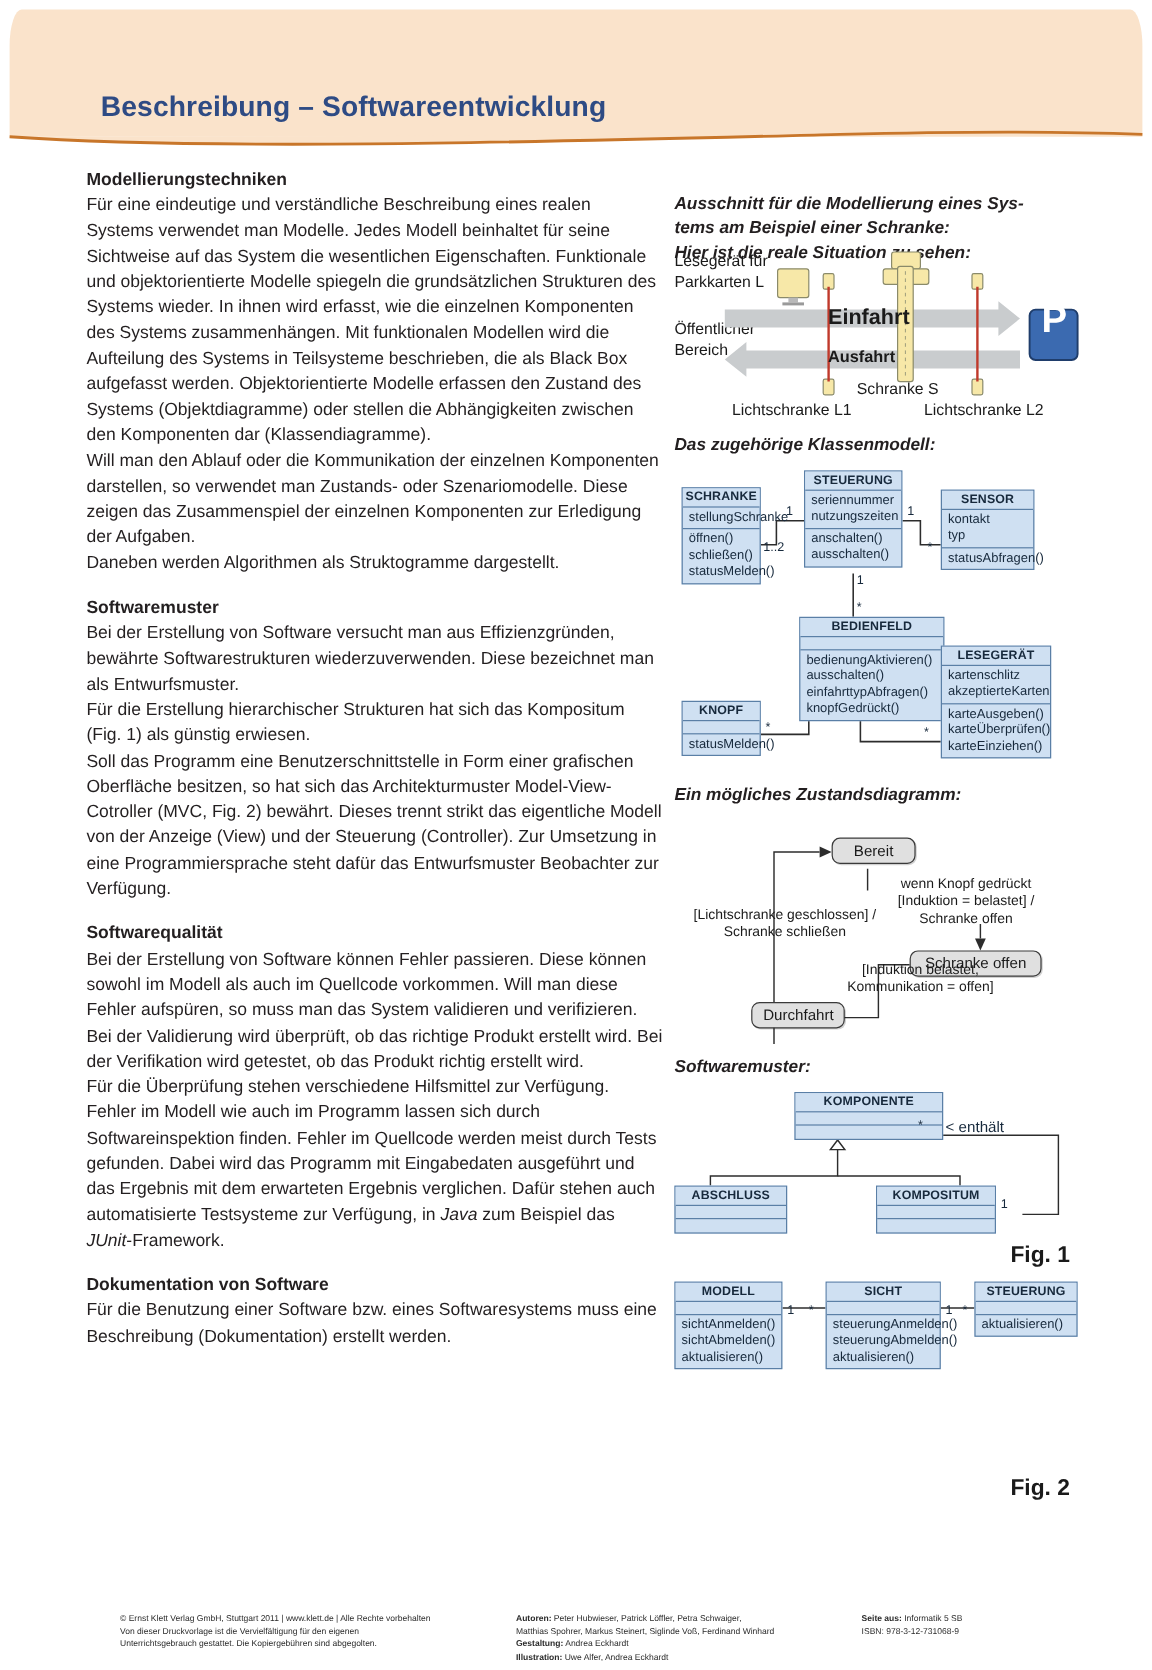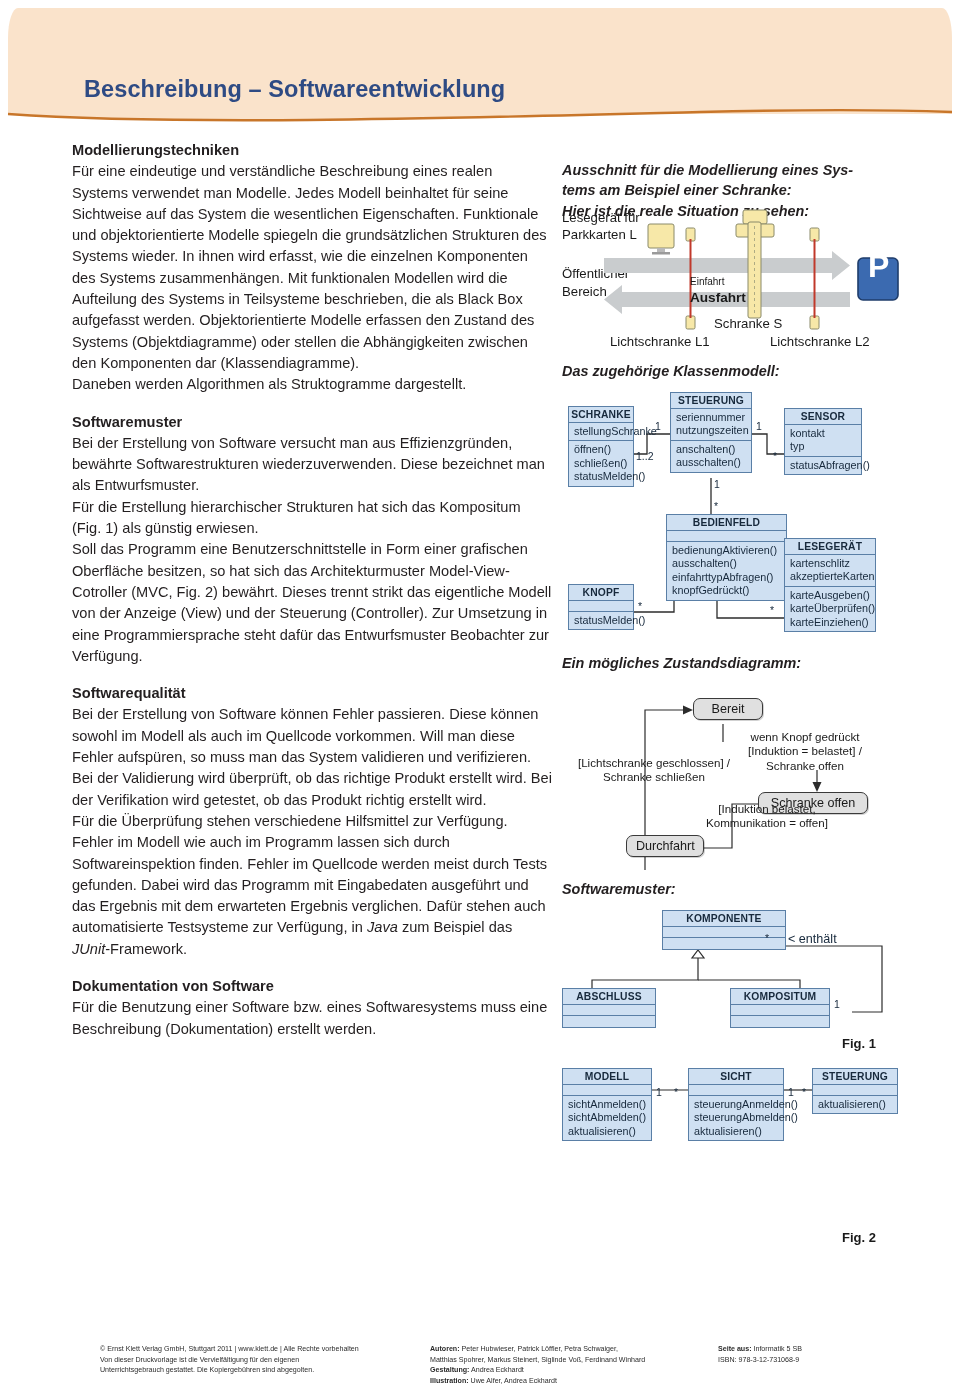--- a/index.html
+++ b/index.html
@@ -81,21 +81,21 @@
   
   .state {
     position:absolute; background:#e0e0e0; border:1.4px solid #3a3a3a;
     border-radius:7px; font-size:12.6px; text-align:center;
     padding:3px 9px; color:#1a1a1a; white-space:nowrap;
     box-shadow:1px 1px 0 rgba(0,0,0,.18);
   }
   .stxt { position:absolute; font-size:11.6px; line-height:14.4px; text-align:center; color:#1a1a1a; }
 
   
-  .figlbl { position:absolute; font-size:13px; font-weight:bold; color:#1a1a1a; }
+  .figlbl { position:absolute; font-size:19px; font-weight:bold; color:#1a1a1a; }
 
   
   #footer { position:absolute; left:0; top:1330px; width:960px; height:62px; }
   #footer .fcol { position:absolute; font-size:7.1px; line-height:10.6px; color:#2b2b2b; }
   #footer b { font-weight:bold; }
 </style>
 </head>
 <body>
 
 <div id="header-band">
@@ -104,20 +104,21 @@
     <path d="M8,114 C 180,126 460,118 700,112 C 820,109 900,110 952,112" fill="#fae3cb" stroke="none"></path>
     <path d="M8,114 C 180,126 460,118 700,112 C 820,109 900,110 952,112" fill="none" stroke="#c8762a" stroke-width="2.4"></path>
   </svg>
   <div id="page-title">Beschreibung – Softwareentwicklung</div>
 </div>
 
 <div id="left-col">
 
   <div class="sec-head">Modellierungstechniken</div>
   <p class="para">Für eine eindeutige und verständliche Beschreibung eines realen Systems verwendet man Modelle. Jedes Modell beinhaltet für seine Sichtweise auf das System die wesentlichen Eigenschaften. Funktionale und objektorientierte Modelle spiegeln die grundsätzlichen Strukturen des Systems wieder. In ihnen wird erfasst, wie die einzelnen Komponenten des Systems zusammenhängen. Mit funktionalen Modellen wird die Aufteilung des Systems in Teilsysteme beschrieben, die als Black Box aufgefasst werden. Objektorientierte Modelle erfassen den Zustand des Systems (Objektdiagramme) oder stellen die Abhängigkeiten zwischen den Komponenten dar (Klassendiagramme).</p>
+  <p class="para">Will man den Ablauf oder die Kommunikation der einzelnen Komponenten darstellen, so verwendet man Zustands- oder Szenariomodelle. Diese zeigen das Zusammenspiel der einzelnen Komponenten zur Erledigung der Aufgaben.</p>
   <p class="para">Daneben werden Algorithmen als Struktogramme dargestellt.</p>
 
   <div class="gap"></div>
 
   <div class="sec-head">Softwaremuster</div>
   <p class="para">Bei der Erstellung von Software versucht man aus Effizienzgründen, bewährte Softwarestrukturen wiederzuverwenden. Diese bezeichnet man als Entwurfsmuster.</p>
   <p class="para">Für die Erstellung hierarchischer Strukturen hat sich das Kompositum (Fig. 1) als günstig erwiesen.</p>
   <p class="para">Soll das Programm eine Benutzerschnittstelle in Form einer grafischen Oberfläche besitzen, so hat sich das Architekturmuster Model-View-Cotroller (MVC, Fig. 2) bewährt. Dieses trennt strikt das eigentliche Modell von der Anzeige (View) und der Steuerung (Controller). Zur Umsetzung in eine Programmiersprache steht dafür das Entwurfsmuster Beobachter zur Verfügung.</p>
 
   <div class="gap"></div>
@@ -181,21 +182,21 @@
         <rect x="174" y="18" width="38" height="13" rx="2" fill="#f7e8a8" stroke="#8a8a6a" stroke-width="1"></rect>
         <rect x="186" y="16" width="13" height="96" rx="2" fill="#f7e8a8" stroke="#8a8a6a" stroke-width="1"></rect>
         <line x1="192.5" y1="20" x2="192.5" y2="110" stroke="#9a9a7a" stroke-width="0.8" stroke-dasharray="3,3"></line>
       </g>
 
       <g>
         <rect x="296" y="52" width="40" height="42" rx="5" fill="#3b6ab0" stroke="#1f3d6b" stroke-width="1.6"></rect>
       </g>
     </svg>
 
-    <div class="lbl" style="left:128px;top:68px;font-weight:normal;font-size:10px;">Einfahrt</div>
+    <div class="lbl" style="left:128px;top:50px;font-weight:bold;font-size:18px;">Einfahrt</div>
     <div class="lbl" style="left:128px;top:84px;font-weight:bold;font-size:13.6px;">Ausfahrt</div>
     <div class="lbl" style="left:306px;top:52px;font-size:32px;font-weight:bold;color:#ffffff;">P</div>
 
     <div class="lbl" style="left:152px;top:110px;">Schranke S</div>
     <div class="lbl" style="left:48px;top:128px;">Lichtschranke L1</div>
     <div class="lbl" style="left:208px;top:128px;">Lichtschranke L2</div>
   </div>
 
   <div class="r-caption" style="position:absolute;left:0;top:222px;">Das zugehörige Klassenmodell:</div>
 

